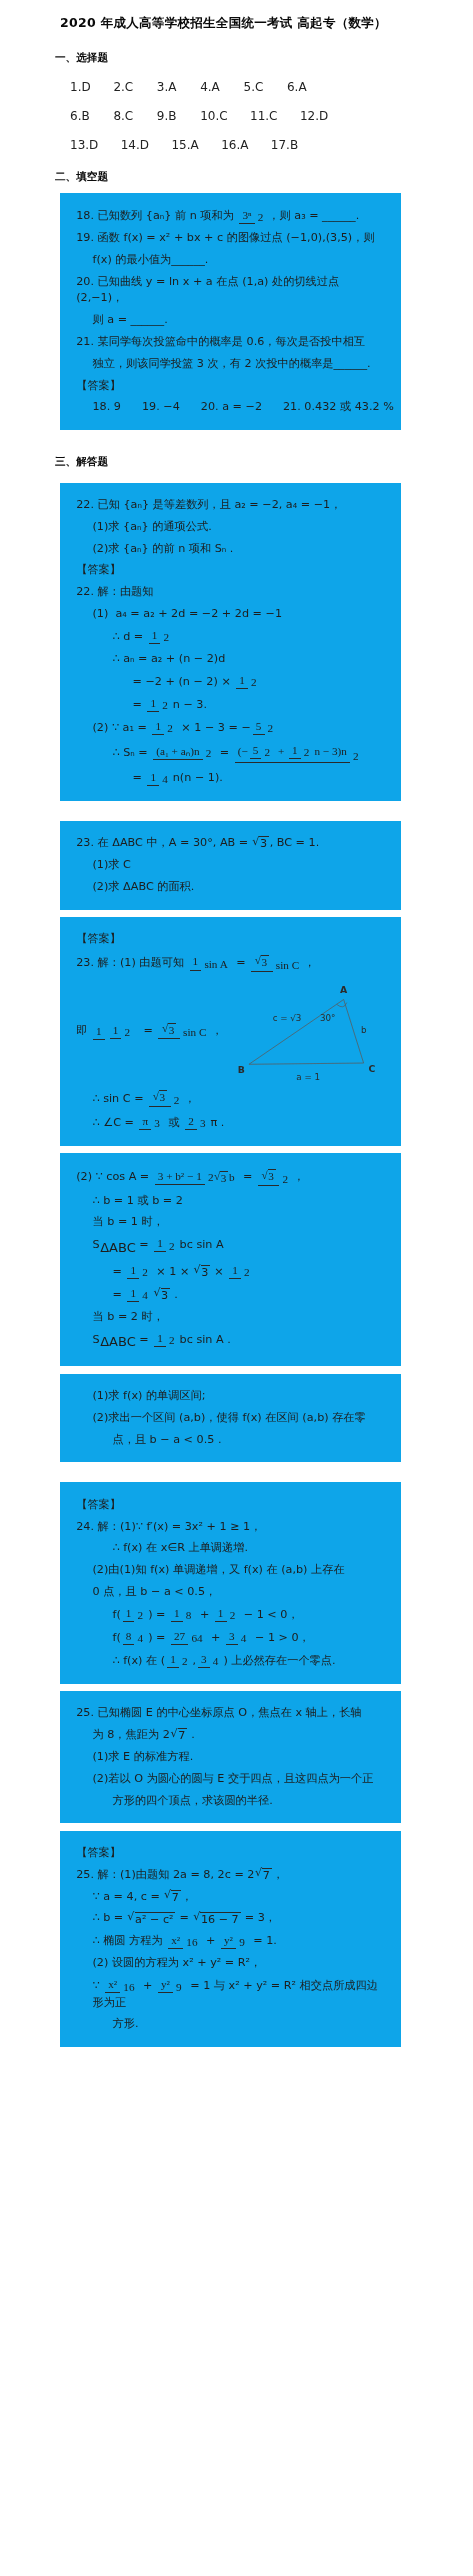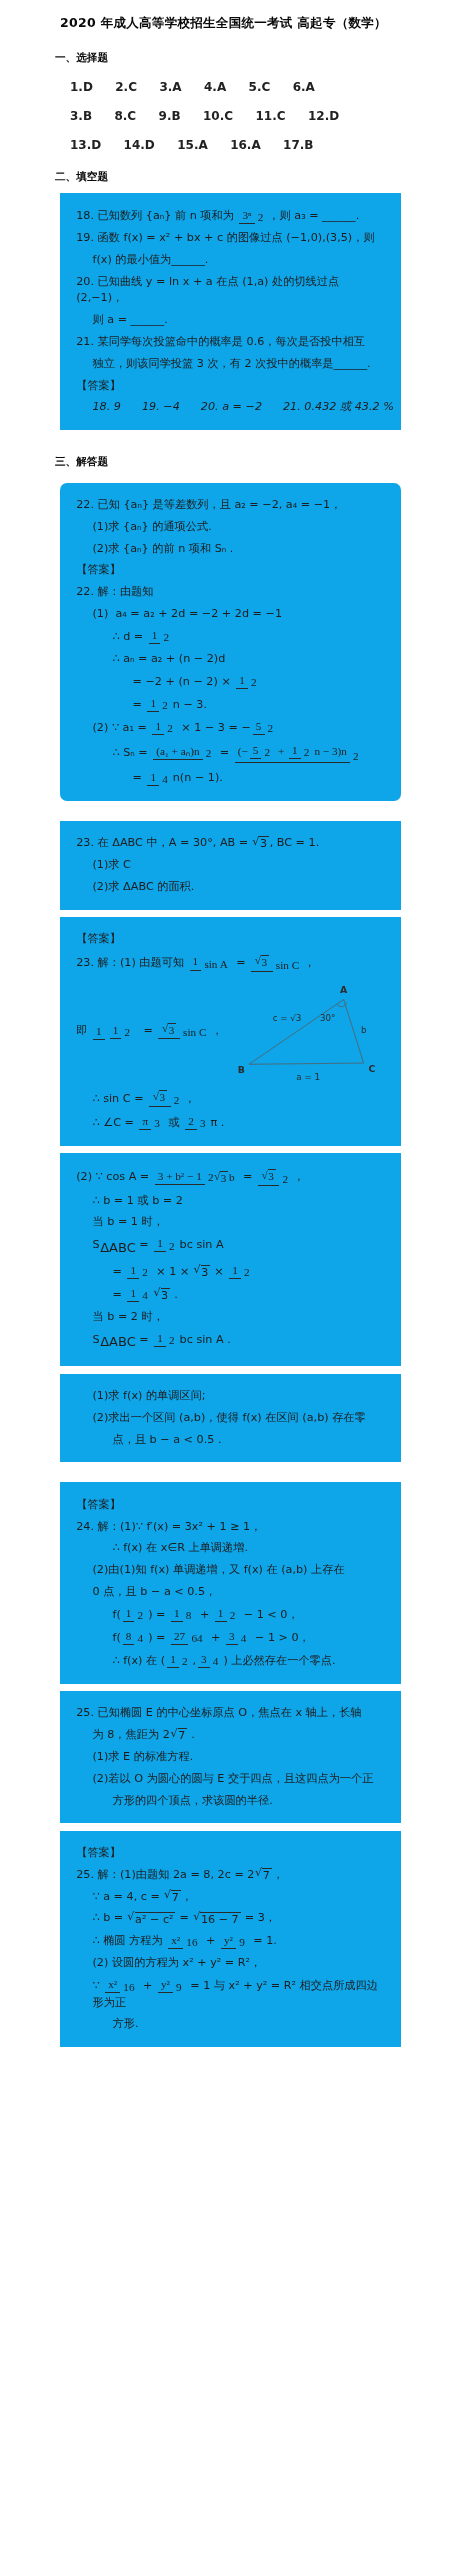--- a/index.html
+++ b/index.html
@@ -11,39 +11,39 @@
   .title{
     font-size:12.5px;font-weight:bold;color:#0a0a0a;
     margin:15px 0 3.7px 60px;letter-spacing:0.3px;
   }
   .heading{
     font-size:10.6px;font-weight:bold;color:#0a0a0a;
     margin:18.7px 0 8.7px 55px;
   }
   .heading.solve{margin:25px 0 13.7px 55px;}
   .choice-rows{margin-left:70px;}
-  .crow{display:flex;gap:22.4px;margin:15px 0;font-size:12px;color:#222;font-weight:bold;}
+  .crow{display:flex;gap:22.4px;margin:15px 0;font-size:12px;color:#222;}
   .crow .opt{min-width:21px;white-space:nowrap;}
   .gbox{
     background:#0ea5e9;margin:7.5px 0 7.5px 60px;width:341px;
     box-sizing:border-box;padding:8.7px 12.5px;
   }
-  .gbox.first-solve{margin-top:8.7px;border-radius:7px;}
+  .gbox.first-solve{margin-top:8.7px;}
   .gbox.gap-lg{margin-top:20px;}
   .gbox.gap-sm{margin-top:5.6px;}
   .gbox.last{margin-bottom:0;}
   .line{
     font-size:11.2px;line-height:1.45;color:#1d1d1d;margin:5.6px 0;
     white-space:pre-wrap;
   }
   .ind0{margin-left:3.7px;}
   .ind1{margin-left:20px;}
   .ind2{margin-left:40px;}
   .ind3{margin-left:60px;}
-  .spread{display:flex;flex-wrap:nowrap;font-style:italic;}
+  .spread{display:flex;flex-wrap:nowrap;}
   .spread .t{margin-right:21px;white-space:nowrap;}
   .frac{
     display:inline-flex;align-items:flex-end;
     vertical-align:middle;margin:1.2px 1.9px;line-height:1.15;text-align:center;font-family:Liberation Serif, serif;
   }
   .frac > .num{padding:0 3.1px 1.2px 3.1px;border-bottom:0.9px solid #2a2a2a;display:inline-flex;align-items:center;}
   .frac > .den{padding:1.2px 3.1px 0 3.1px;display:inline-flex;align-items:center;}
   .sqrt{display:inline-flex;align-items:flex-start;vertical-align:middle;margin:0 0.6px;}
   .sqrt .sg{line-height:1.1;}
   .sqrt .rd{border-top:0.9px solid #2a2a2a;line-height:1.2;padding:0 1.9px 0 0.6px;margin-top:0.6px;}
@@ -67,21 +67,21 @@
   <div class="choice-rows">
     <div class="crow">
         <span class="opt">1.D</span>
         <span class="opt">2.C</span>
         <span class="opt">3.A</span>
         <span class="opt">4.A</span>
         <span class="opt">5.C</span>
         <span class="opt">6.A</span>
       </div>
     <div class="crow">
-        <span class="opt">3.B</span>
+        <span class="opt">6.B</span>
         <span class="opt">8.C</span>
         <span class="opt">9.B</span>
         <span class="opt">10.C</span>
         <span class="opt">11.C</span>
         <span class="opt">12.D</span>
       </div>
     <div class="crow">
         <span class="opt">13.D</span>
         <span class="opt">14.D</span>
         <span class="opt">15.A</span>

